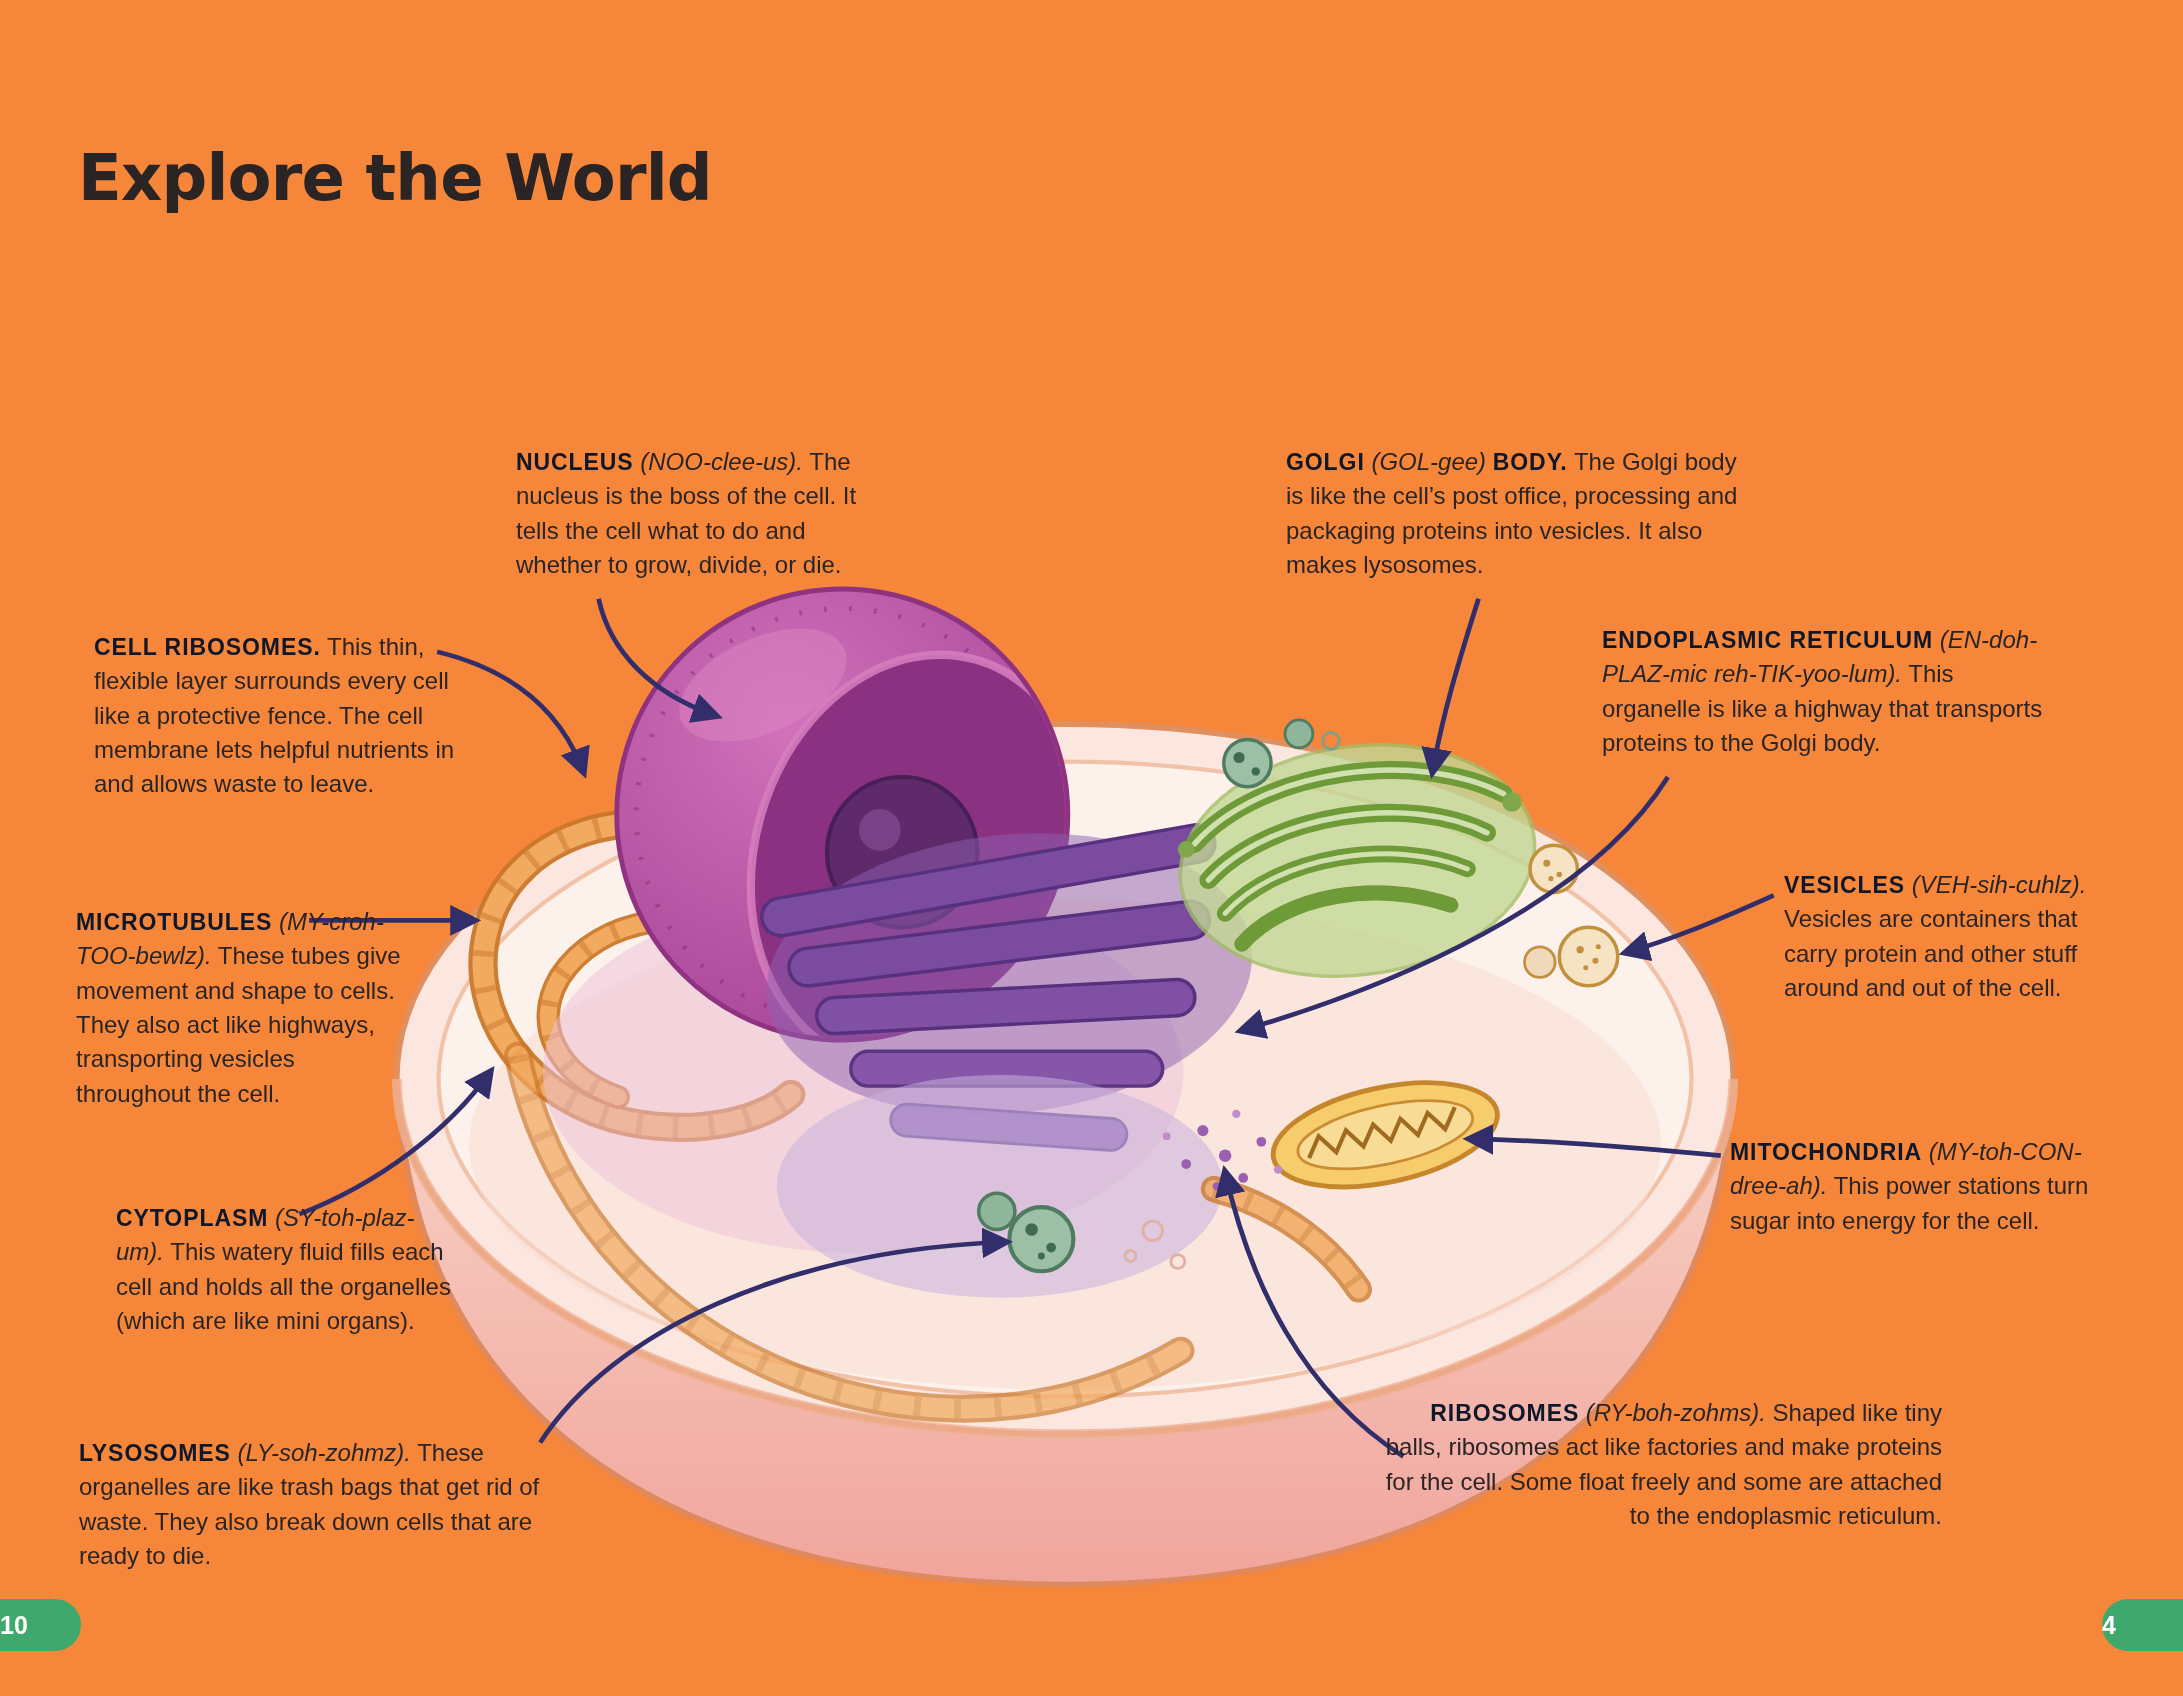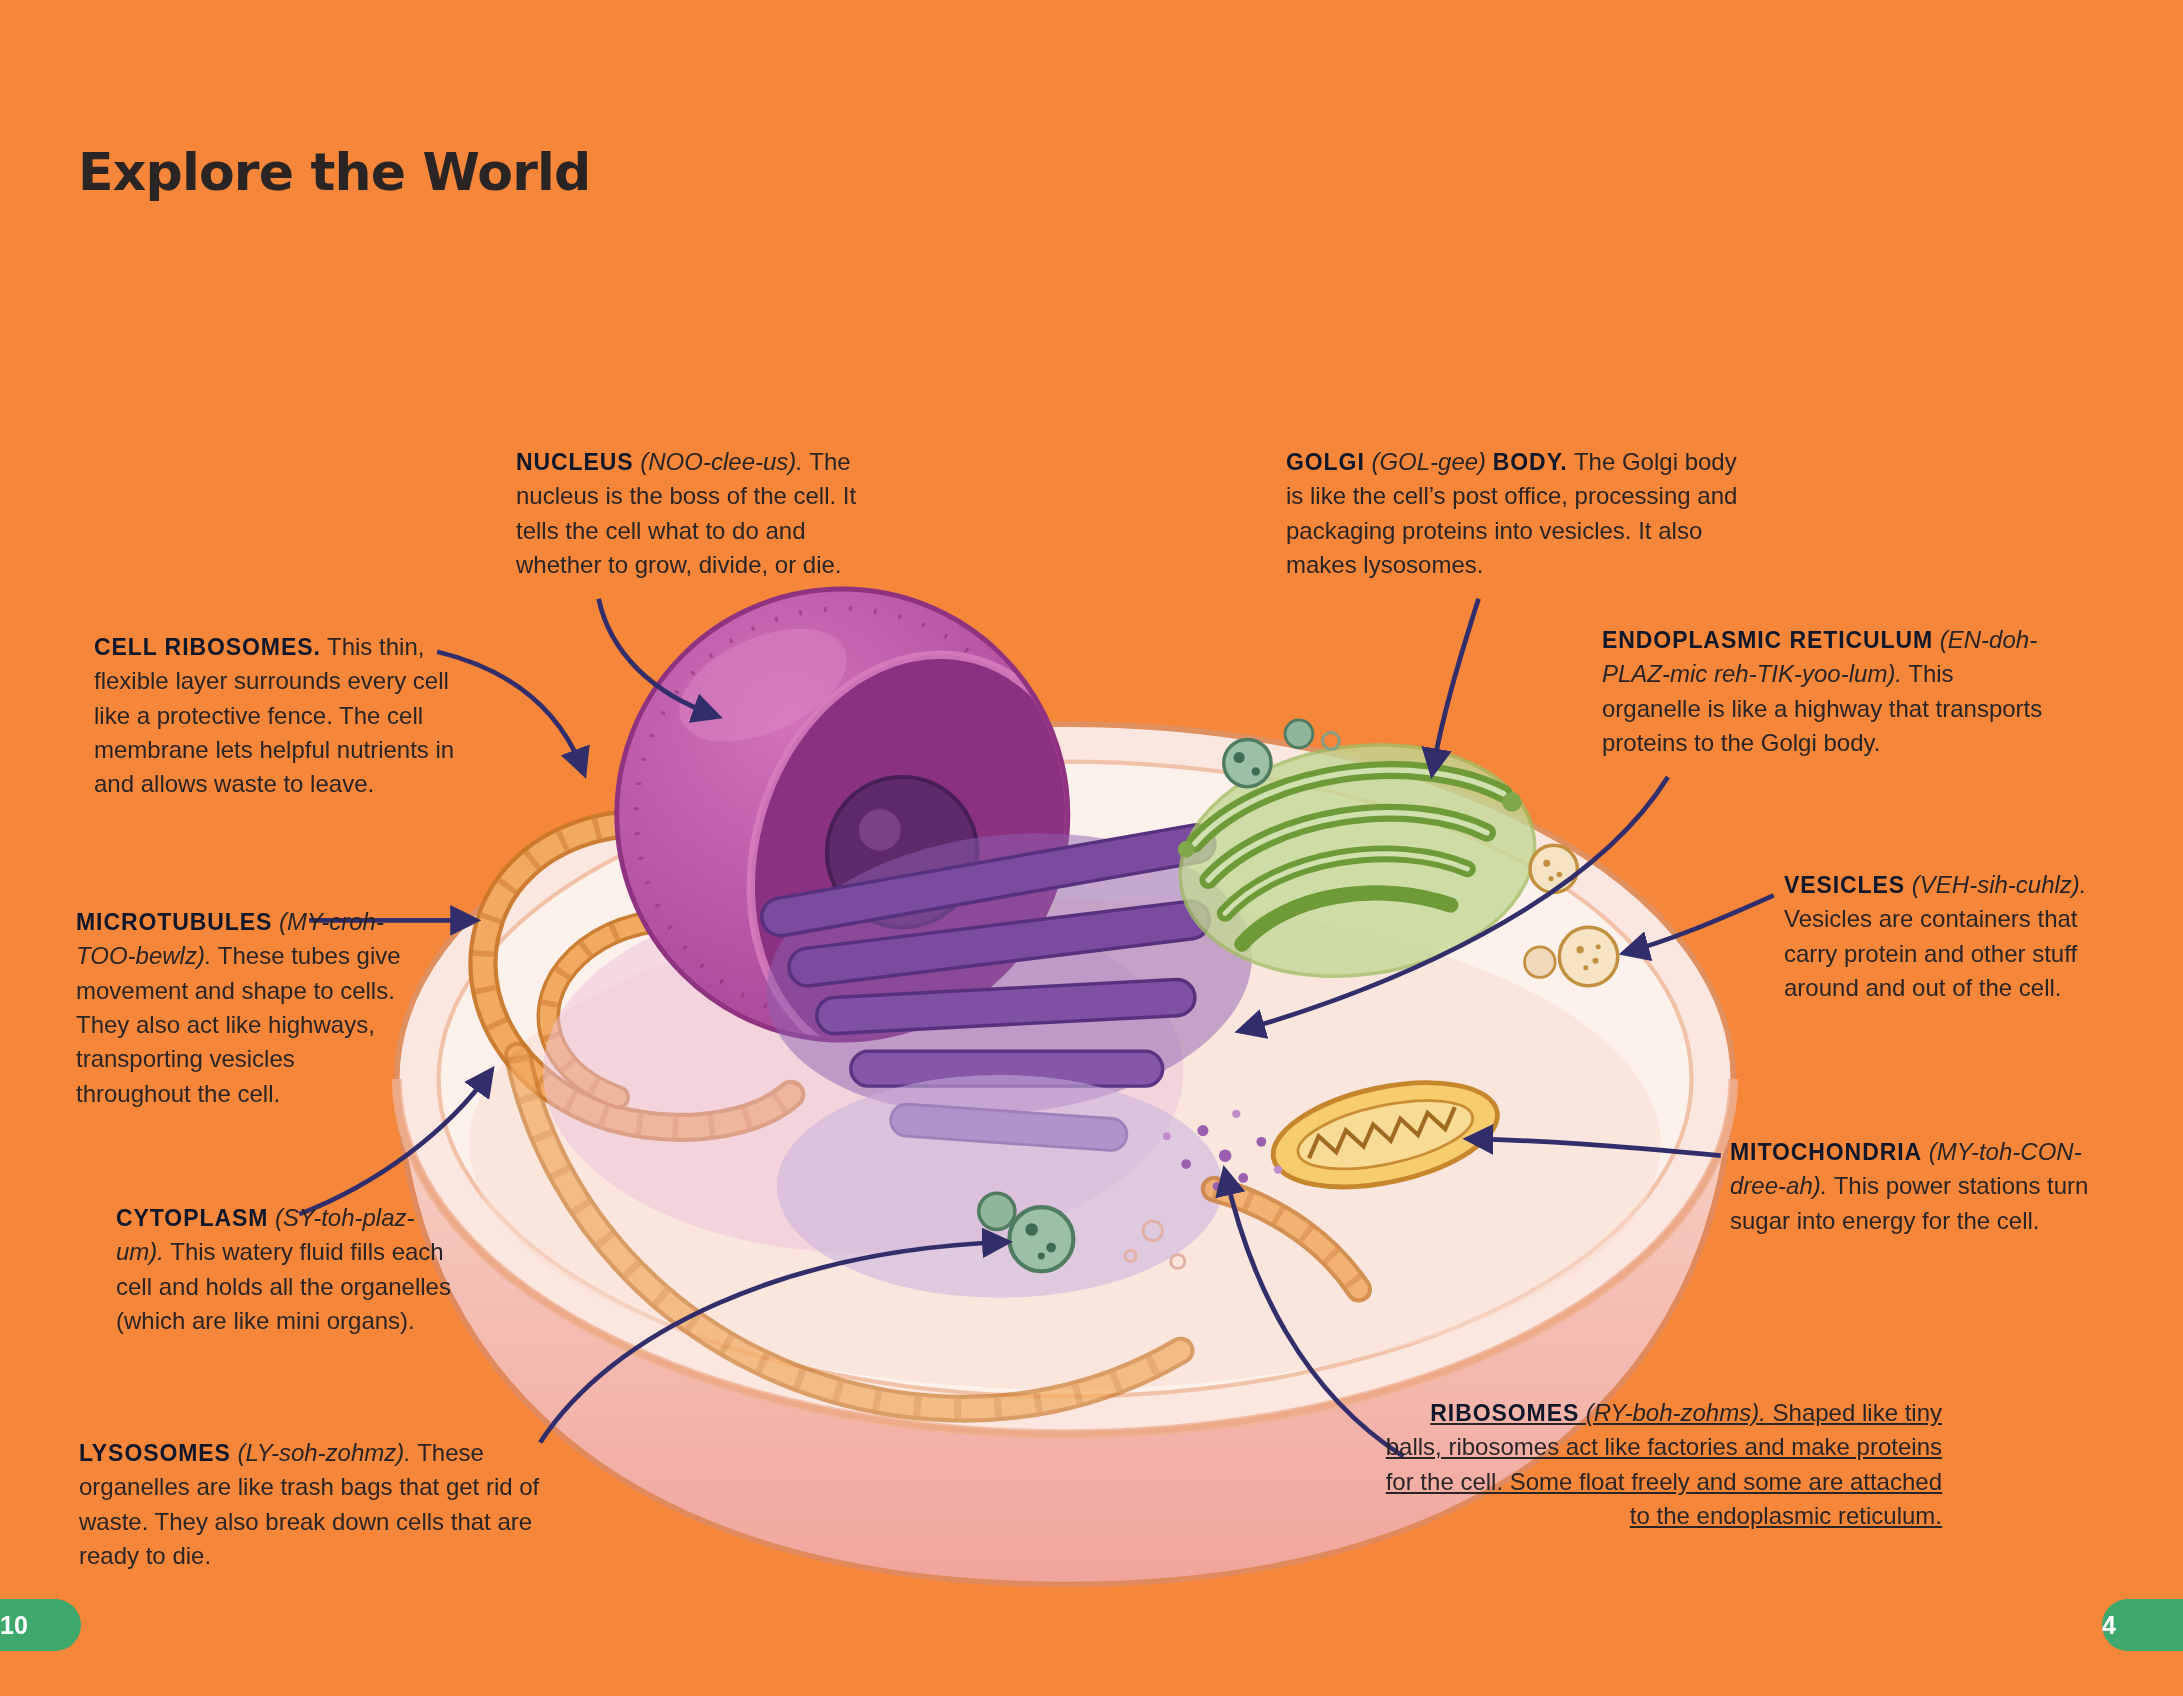--- a/index.html
+++ b/index.html
@@ -1,20 +1,20 @@
 <!DOCTYPE html>
 <html style="font-size:13.4px"><head>
 <meta charset="utf-8">
 <style>
   html,body{margin:0;padding:0;background:#F5863A;}
   #canvas{position:relative;width:2183px;height:1696px;background:#F5863A;overflow:hidden;
           font-family:"Liberation Sans",sans-serif;color:#2A2425;}
   svg{position:absolute;left:0;top:0;}
   .title{position:absolute;left:78px;top:143px;font-family:"DejaVu Sans",sans-serif;
-         font-weight:800;font-size:52px;line-height:1.12;color:#2A2425;letter-spacing:-0.8px;text-align:right;}
+         font-weight:800;font-size:64px;line-height:1.12;color:#2A2425;letter-spacing:-0.8px;text-align:right;}
   .intro{position:absolute;left:80px;top:317px;width:760px;font-family:"DejaVu Serif",serif;
          font-size:28.6px;line-height:1.5;color:#2A2425;}
   .label{position:absolute;font-size:24px;line-height:1.43;color:#2A2425;}
   .label .term{font-weight:700;color:#0f172a;letter-spacing:.04em;font-size:23px;text-align:right;}
   .label .pron{font-style:italic;margin-top:14px;}
   .label.alignright{text-align:right;}
   .pill{position:absolute;bottom:45px;width:81px;height:52px;background:#3FA96D;color:#FFFFFF;
         font-weight:700;font-size:25px;line-height:52px;text-align:left;}
   .pill.left{left:0;border-radius:0 26px 26px 0;}
   .pill.right{right:0;border-radius:26px 0 0 26px;}
@@ -228,21 +228,21 @@
     <span class="pron">(MY-toh-CON-dree-ah).</span>
     <span>This power stations turn sugar into energy for the cell.</span>
   </div>
 
   <div class="label" style="left:79px;top:1436px;width:470px;">
     <span class="term">LYSOSOMES</span>
     <span class="pron">(LY-soh-zohmz).</span>
     <span>These organelles are like trash bags that get rid of waste. They also break down cells that are ready to die.</span>
   </div>
 
-  <div class="label alignright" style="left:1371px;top:1396px;width:571px;text-decoration:underline;">
+  <div class="label alignright" style="left:1371px;top:1396px;width:571px;">
     <span class="term">RIBOSOMES</span>
     <span class="pron">(RY-boh-zohms).</span>
     <span>Shaped like tiny balls, ribosomes act like factories and make proteins for the cell. Some float freely and some are attached to the endoplasmic reticulum.</span>
   </div>
 
   <div class="pill left">10</div>
   <div class="pill right">4</div>
 
 </div>
 

